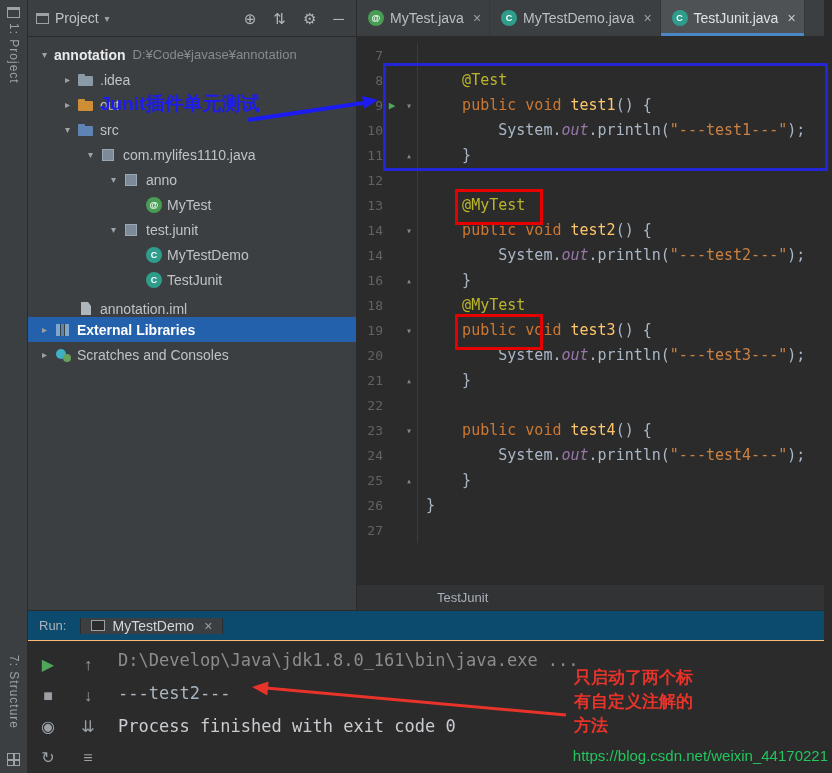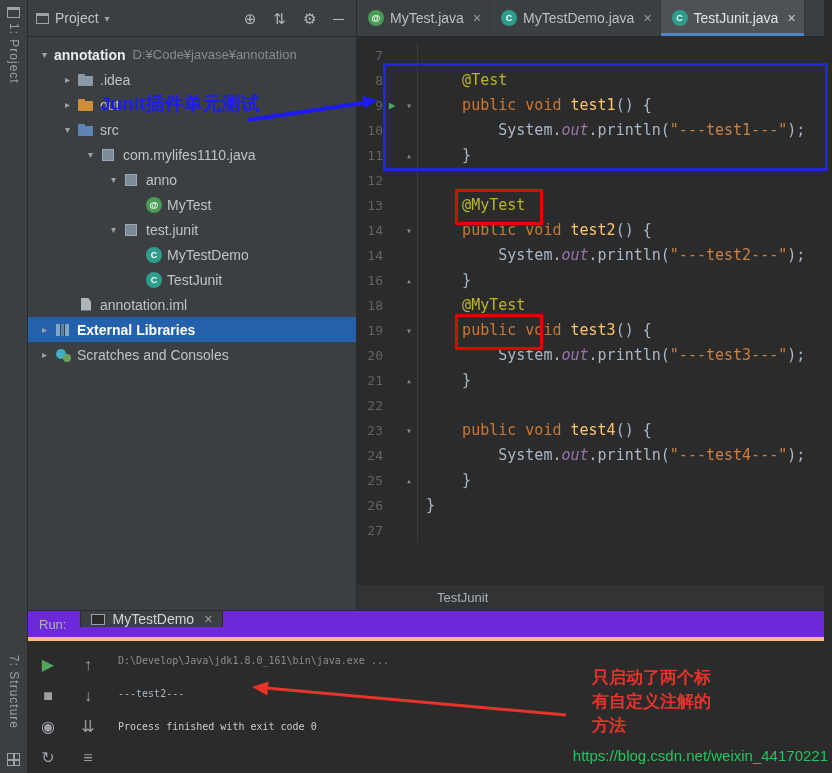--- a/index.html
+++ b/index.html
@@ -94,33 +94,33 @@
   .tk-pl{color:#a9b7c6}
 
   .breadcrumbs{height:26px;flex:none;background:#313335;border-top:1px solid #292b2d;
                box-sizing:border-box;display:flex;align-items:center;padding-left:80px;
                font-size:13px;color:#a9b1b8}
   .breadcrumbs span{cursor:pointer}
 
   
   .runpanel{height:163px;flex:none;background:#2b2b2b;border-top:1px solid #292b2d;
             box-sizing:border-box;display:flex;flex-direction:column}
-  .run-header{height:30px;flex:none;background:#6d28d9;border-bottom:4px solid #fdba74;
-              box-sizing:border-box;display:flex;align-items:flex-start}
+  .run-header{height:30px;flex:none;background:#0c4a6e;border-bottom:1px solid #fdba74;
+              box-sizing:border-box;display:flex;align-items:center}
   .run-label{align-self:center;color:#adb2b8;font-size:13px;margin:0 14px 0 11px}
   .run-tab{display:flex;align-items:center;gap:7px;padding:0 10px;background:#3c3f41;color:#d3d7db;
            font-size:14px;border-left:1px solid #292b2d;border-right:1px solid #292b2d;cursor:pointer}
   .console-ic{width:14px;height:11px;border:1px solid #9aa0a6;box-sizing:border-box;background:#2b2b2b}
   .run-body{flex:1;display:flex;min-height:0}
   .run-toolbar{width:88px;flex:none;display:flex;padding-top:8px}
   .rt-col{width:40px;display:flex;flex-direction:column;align-items:center}
   .rtic{height:31px;width:100%;display:flex;align-items:center;justify-content:center;
         color:#9aa0a6;font-size:16px;cursor:pointer}
   .rtic.green{color:#4fa65a}
-  .console{flex:1;font-family:"DejaVu Sans Mono","Liberation Mono",monospace;font-size:10px;
+  .console{flex:1;font-family:"DejaVu Sans Mono","Liberation Mono",monospace;font-size:17px;
            line-height:33px;padding:3px 0 8px 2px;overflow:hidden}
   .con-cmd{color:#8c8c8c}
   .con-out{color:#aab6c0}
   .con-proc{color:#c9ccd0}
 
   
   .ov{position:absolute;z-index:20}
   .blue-box{left:383px;top:63px;width:445px;height:108px;border:3px solid #2525d8;box-sizing:border-box}
   .red-box{width:88px;height:36px;border:3px solid #e60000;box-sizing:border-box}
   .rb1{left:455px;top:189px}
@@ -227,21 +227,21 @@
             <div class="trow" style="padding-left: 99px;">
               <span class="chv"></span>
               <span class="tic class">C</span>
               <span class="tlab">MyTestDemo</span>
             </div>
             <div class="trow" style="padding-left: 99px;">
               <span class="chv"></span>
               <span class="tic class">C</span>
               <span class="tlab">TestJunit</span>
             </div>
-            <div class="trow" style="padding-left: 30px;">
+            <div class="trow" style="padding-left: 30px; align-items: flex-end;">
               <span class="chv"></span>
               <span class="tic file"></span>
               <span class="tlab">annotation.iml</span>
             </div>
             <div class="trow sel" style="padding-left: 7px;">
               <span class="chv">▸</span>
               <span class="tic library"></span>
               <span class="tlab">External Libraries</span>
             </div>
             <div class="trow" style="padding-left: 7px;">
@@ -413,21 +413,21 @@
           </div>
       </div>
     </div>
 
   </div>
 
   <div class="ov blue-box"></div>
   <div class="ov red-box rb1"></div>
   <div class="ov red-box rb2"></div>
   <div class="ov blue-note" style="color: rgb(28, 28, 240);">Junit插件单元测试</div>
-  <div class="ov red-note" style="color: rgb(232, 51, 42); margin-left: 18px;">只启动了两个标
+  <div class="ov red-note" style="color: rgb(232, 51, 42);">只启动了两个标
 有自定义注解的
 方法</div>
   <div class="ov watermark">https://blog.csdn.net/weixin_44170221</div>
   <svg class="ov arrows" width="832" height="773">
     <line x1="248" y1="120" x2="363" y2="103" stroke="#1c1cf0" stroke-width="4"></line>
     <polygon points="378,100 364.2,108.7 362.2,95.9" fill="#1c1cf0"></polygon>
     <line x1="566" y1="715" x2="266" y2="688" stroke="#e8332a" stroke-width="3"></line>
     <polygon points="252,687 267.3,695.4 268.6,681.5" fill="#e8332a"></polygon>
   </svg>
 

